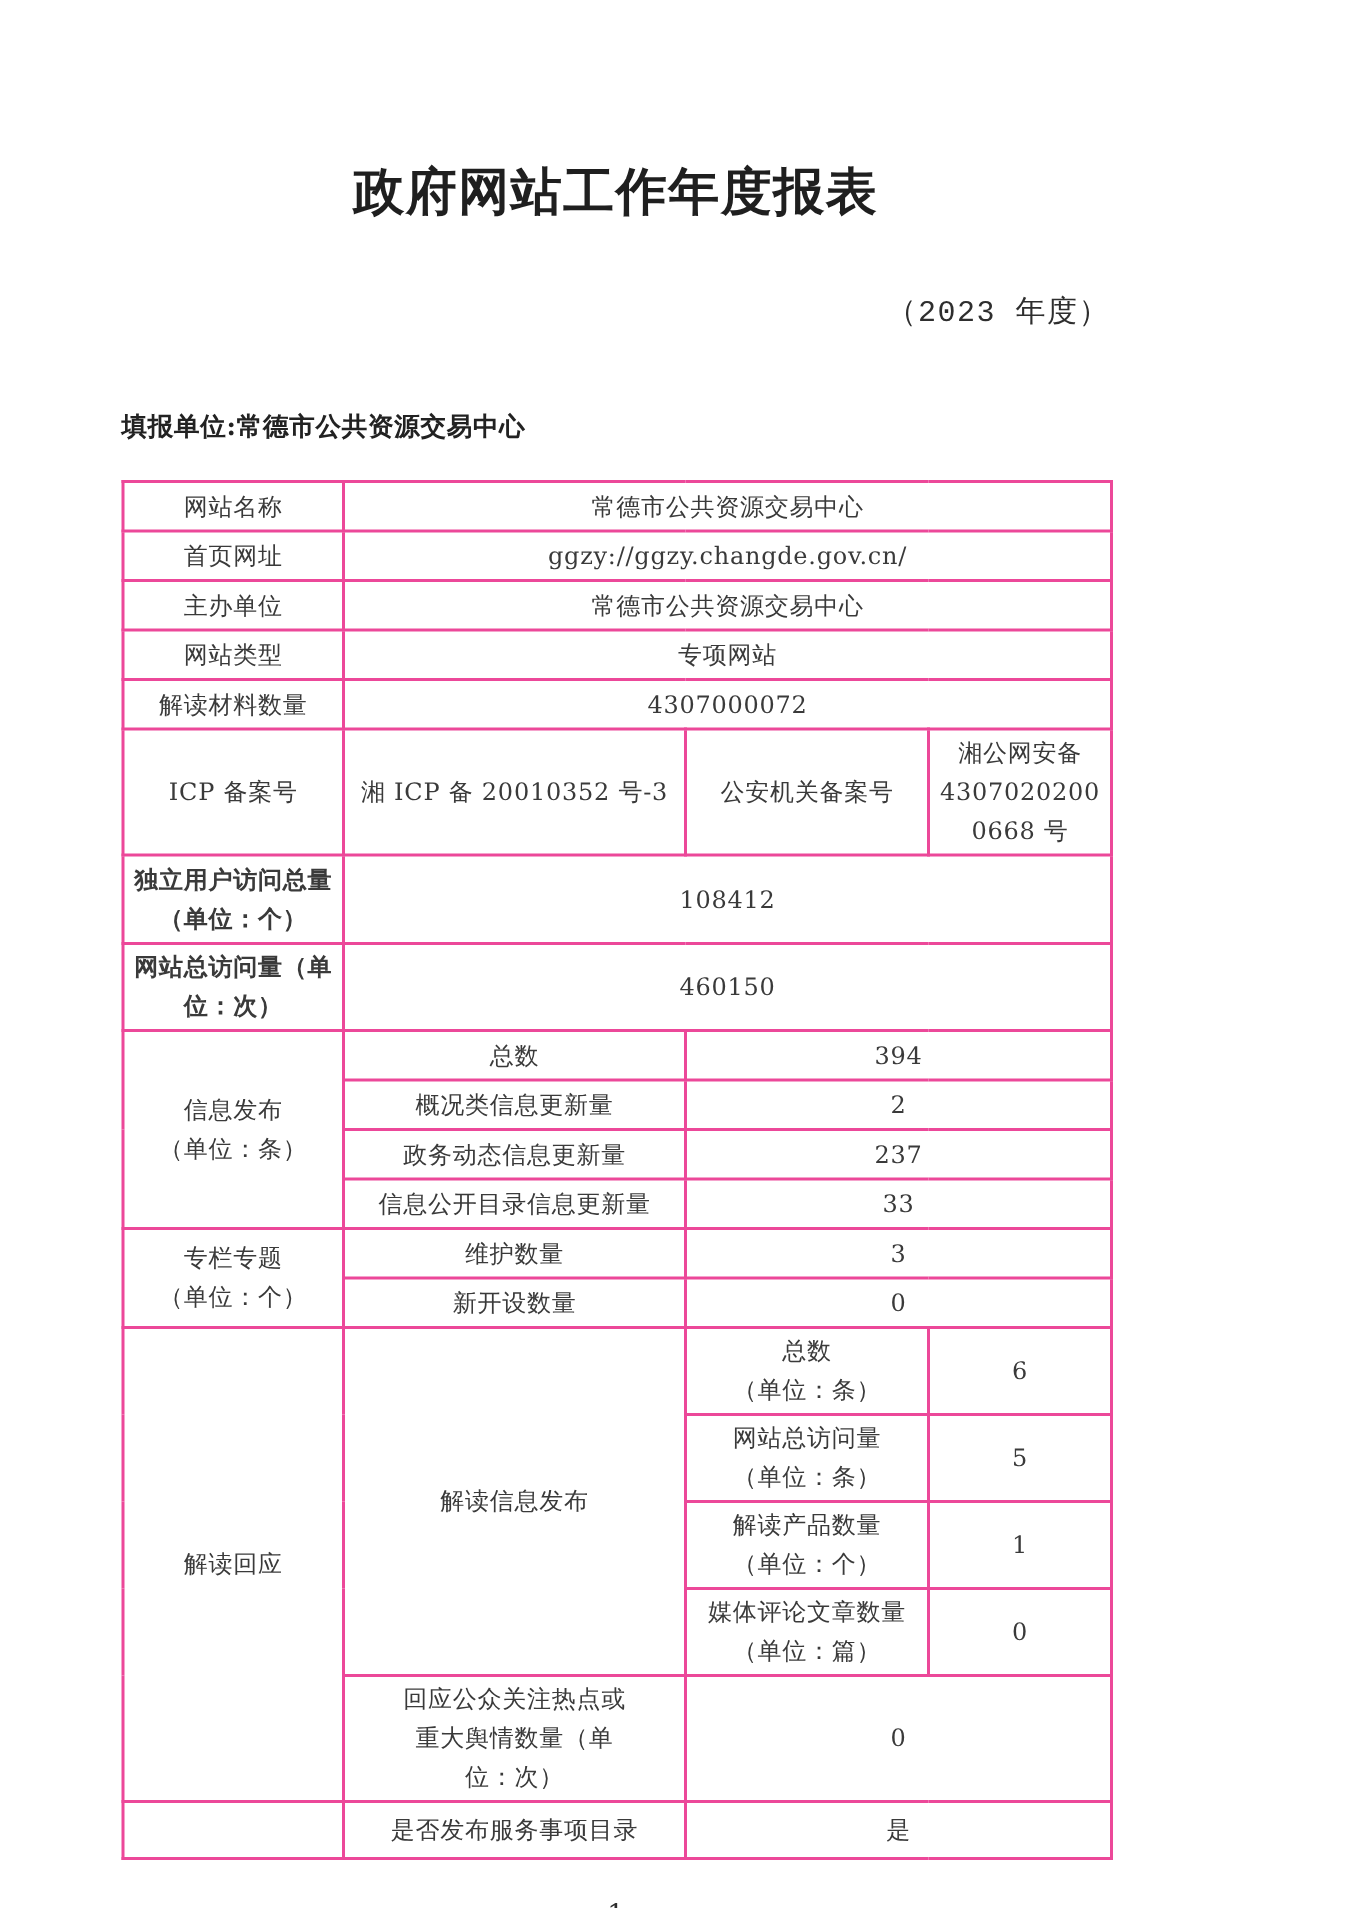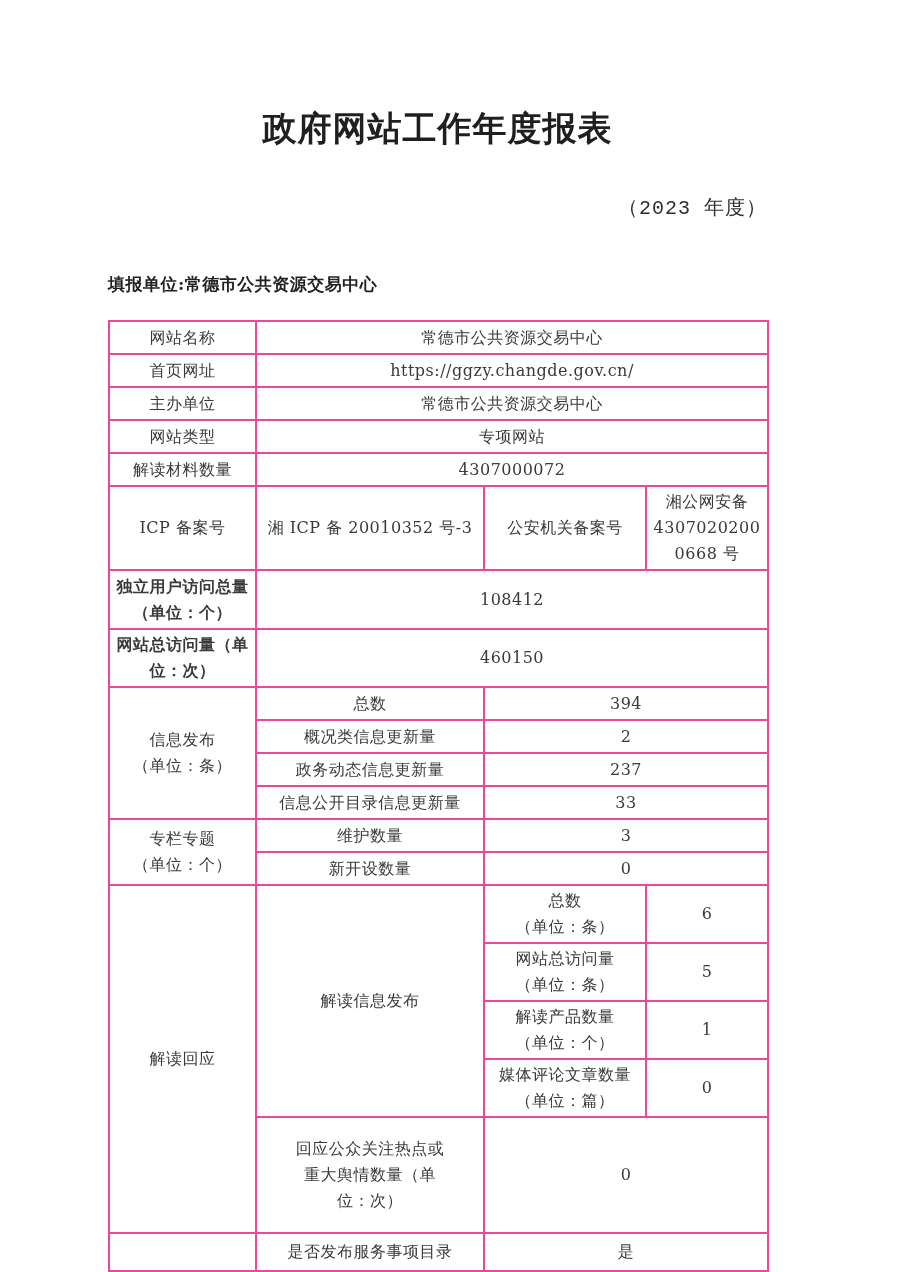--- a/index.html
+++ b/index.html
@@ -11,21 +11,21 @@
     width: 900px;
     height: 1272px;
     overflow: hidden;
     font-family: "DejaVu Serif", "Liberation Serif", serif;
     color: #3a3a3a;
   }
   .page {
     box-sizing: border-box;
     width: 900px;
     height: 1272px;
-    padding: 106px 111px 0 108px;
+    padding: 106px 111px 0 81px;
     background: #ffffff;
   }
   .content {
     width: 659px;
   }
   .title {
     text-align: center;
     font-family: "DejaVu Sans", "Liberation Sans", sans-serif;
     font-weight: bold;
     font-size: 34px;
@@ -68,21 +68,21 @@
   td.pad-narrow { padding: 2px 13px; font-weight: bold; }
   tr.h31 td { height: 27px; }
   tr.h81 td { height: 77px; }
   tr.h57 td { height: 53px; }
   tr.h53 td { height: 49px; }
   tr.h52 td { height: 48px; }
   tr.h78 td { height: 74px; }
   tr.h36 td { height: 32px; }
   .hotspot-label {
     max-width: 162px;
-    margin: 16px auto;
+    margin: 0 auto;
   }
   .footer {
     text-align: center;
     margin-top: 26px;
     font-size: 18px;
     color: #2e2e2e;
   }
 </style>
 </head>
 <body>
@@ -104,21 +104,21 @@
       </colgroup>
 
       <tbody>
           <tr class="h31">
         <td>网站名称</td>
         <td colspan="3">常德市公共资源交易中心</td>
       </tr>
 
       <tr class="h31">
         <td>首页网址</td>
-        <td colspan="3">https://ggzy.changde.gov.cn/</td>
+        <td colspan="3">ggzy://ggzy.changde.gov.cn/</td>
       </tr>
 
       <tr class="h31">
         <td>主办单位</td>
         <td colspan="3">常德市公共资源交易中心</td>
       </tr>
 
       <tr class="h31">
         <td>网站类型</td>
         <td colspan="3">专项网站</td>

